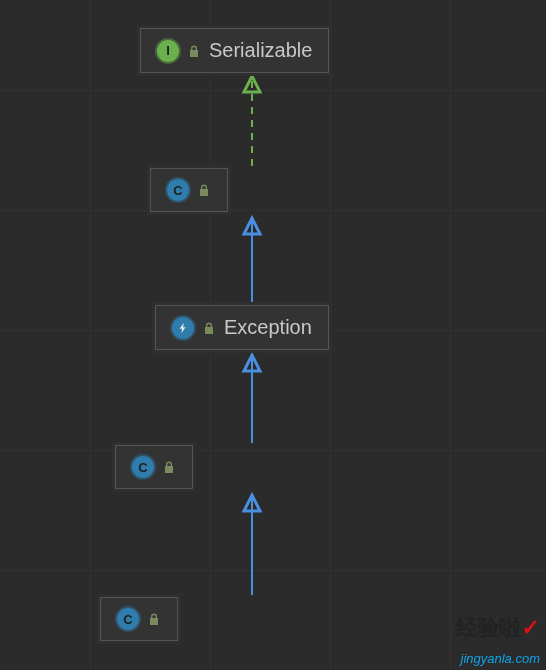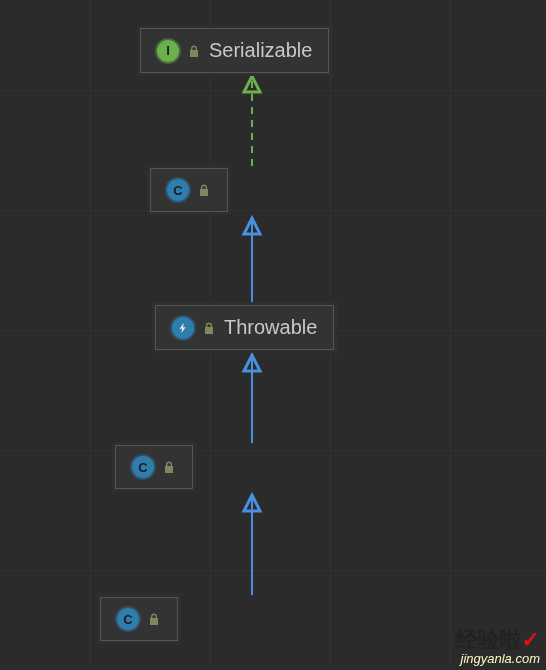--- a/index.html
+++ b/index.html
@@ -59,21 +59,21 @@
     .connectors { position: absolute; inset: 0; width: 546px; height: 670px; pointer-events: none; }
     .watermark {
       position: absolute;
       right: 6px; bottom: 4px;
       text-align: right;
       line-height: 1.1;
       font-family: "Microsoft YaHei", Arial, sans-serif;
     }
     .watermark .line1 { color: #222; font-size: 22px; font-weight: bold; }
     .watermark .check { color: #d11; }
-    .watermark .line2 { color: #fef9c3; font-size: 13px; font-style: italic; }
+    .watermark .line2 { color: #0ea5e9; font-size: 13px; font-style: italic; margin-top: 12px; }
   </style>
 </head>
 <body>
 
 <div class="grid-bg"></div>
 
 <svg class="connectors">
   <defs>
     <marker id="arrow-green" markerWidth="12" markerHeight="12" refX="10" refY="6" orient="auto">
       <path d="M2,2 L10,6 L2,10 Z" fill="none" stroke="#6ab04c" stroke-width="1.5"></path>
@@ -113,21 +113,21 @@
     <span class="type-icon lightning">
       <svg viewBox="0 0 14 14" width="12" height="12">
           <path d="M8 1L3 8h3l-1 5 5-7H7l1-5z" fill="#e8e8e8"></path>
         </svg>
     </span>
     <span class="lock-icon">
       <svg viewBox="0 0 14 14">
           <path d="M4 6V4.5a3 3 0 016 0V6h1v7H3V6h1zm1.4 0h3.2V4.5a1.6 1.6 0 10-3.2 0V6z" fill="#7a8a5c"></path>
         </svg>
     </span>
-    <span class="node-label">Throwable</span>
+    <span class="node-label">Exception</span>
   </div>
 
   <div class="node" style="left:115px; top:445px;">
     <span class="type-icon class">C</span>
     <span class="lock-icon">
       <svg viewBox="0 0 14 14">
           <path d="M4 6V4.5a3 3 0 016 0V6h1v7H3V6h1zm1.4 0h3.2V4.5a1.6 1.6 0 10-3.2 0V6z" fill="#7a8a5c"></path>
         </svg>
     </span>
   </div>

